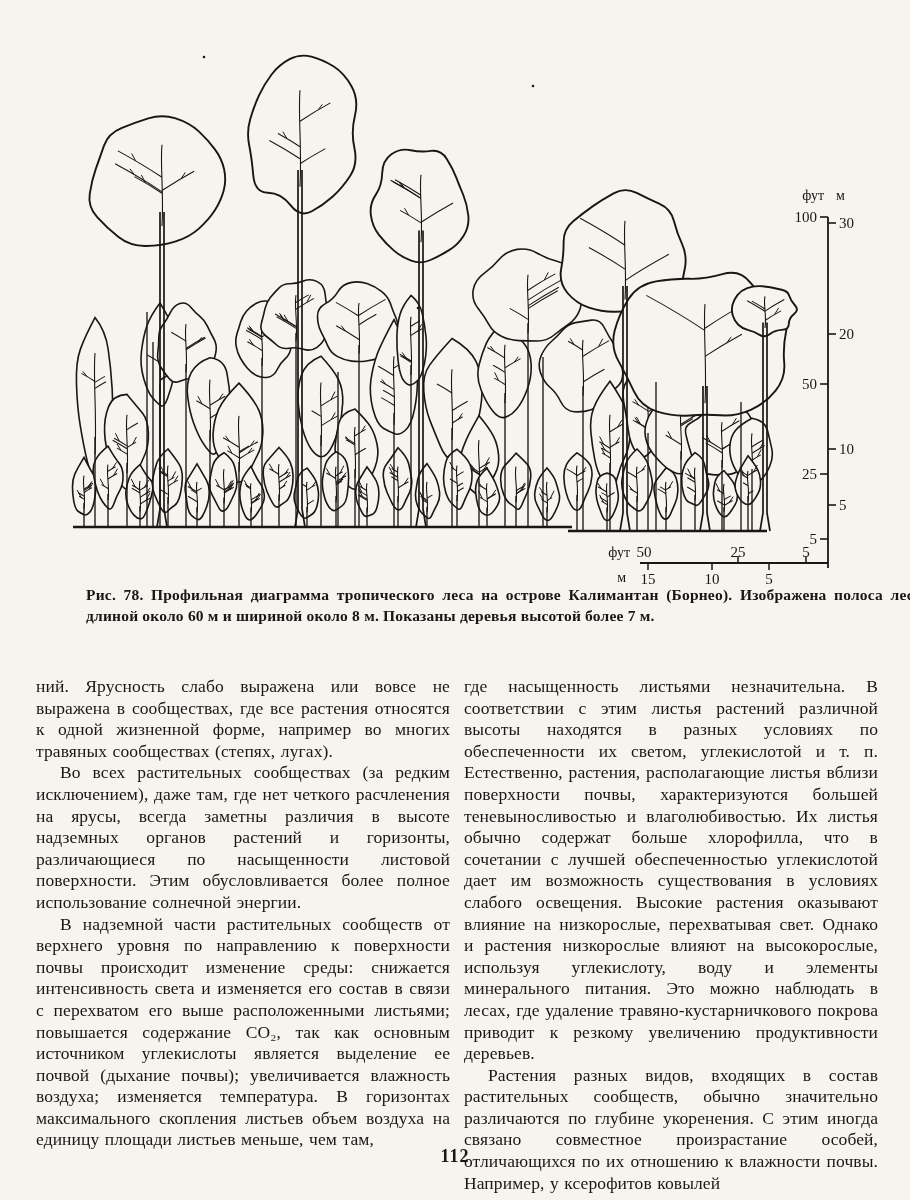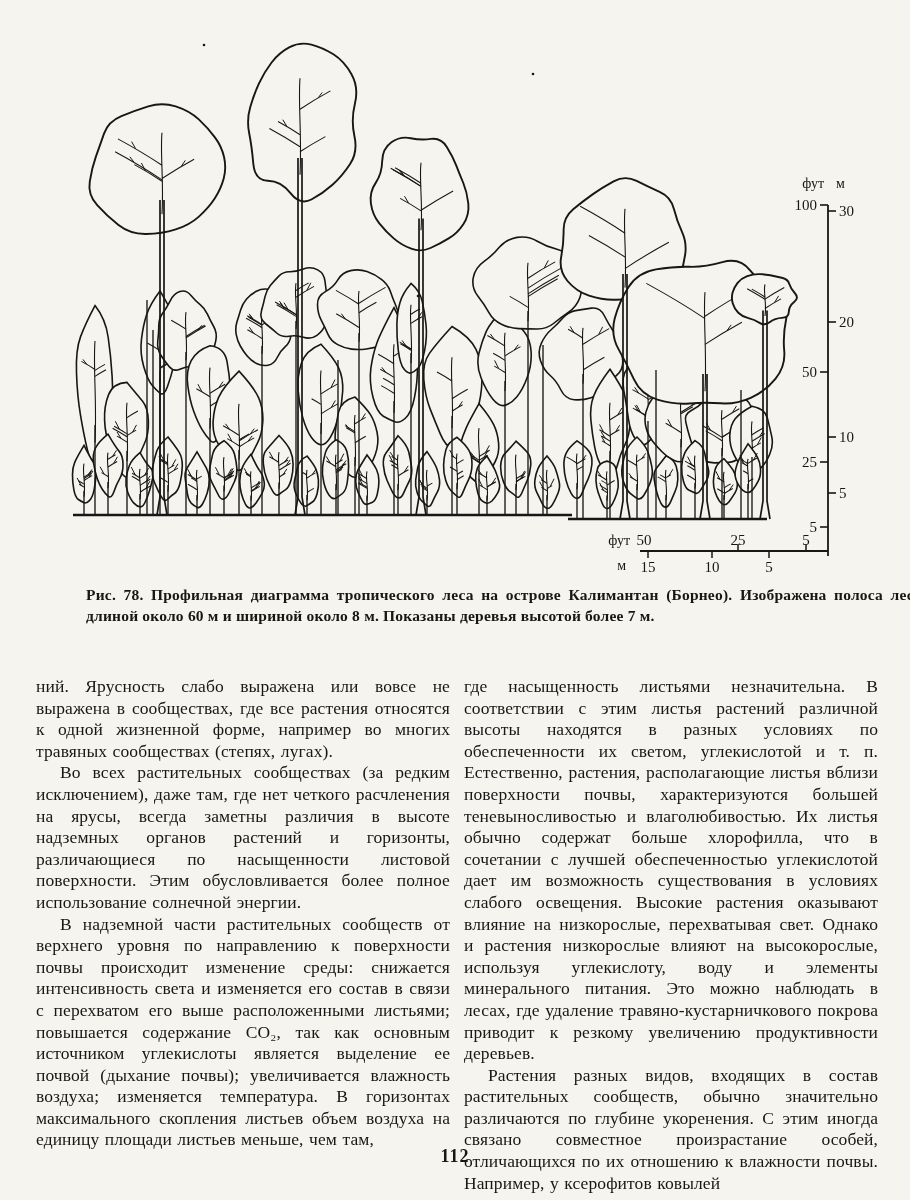--- a/index.html
+++ b/index.html
@@ -2,21 +2,21 @@
 <html><head>
 <meta charset="utf-8">
 <style>
   html,body{margin:0;padding:0;}
   body{
     width:910px;height:1200px;position:relative;overflow:hidden;
     background:#f6f4ef;color:#181715;
     font-family:"Liberation Serif","DejaVu Serif",serif;
     -webkit-font-smoothing:antialiased;
   }
-  .figure-wrap{position:absolute;left:0;top:0;width:878px;height:575px;}
+  .figure-wrap{position:absolute;left:0;top:12px;width:878px;height:575px;}
   .figure-wrap svg{display:block;}
   .caption{
     position:absolute;left:40px;top:584px;width:836px;
     font-size:15.5px;line-height:21px;font-weight:700;
     text-align:justify;letter-spacing:.2px;margin-left:46px;
   }
   .columns{
     position:absolute;left:36px;top:646px;width:842px;
     display:grid;grid-template-columns:1fr 1fr;column-gap:14px;margin-top:30px;
   }

